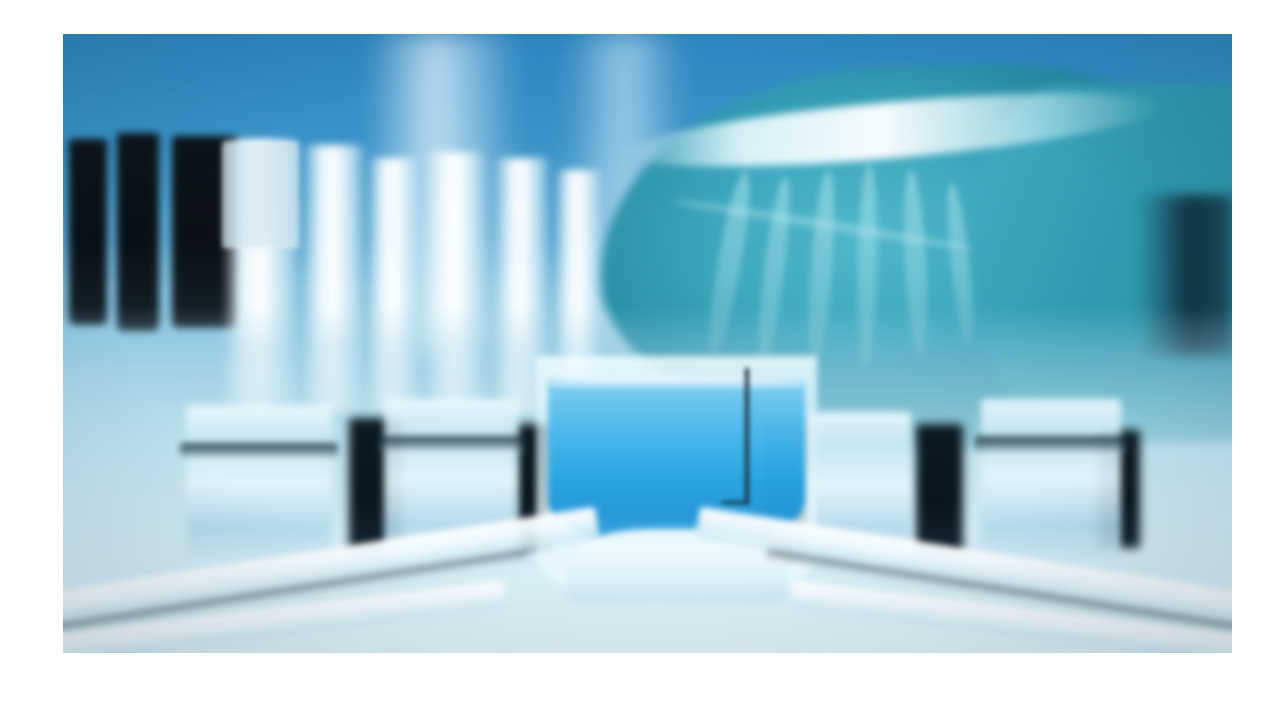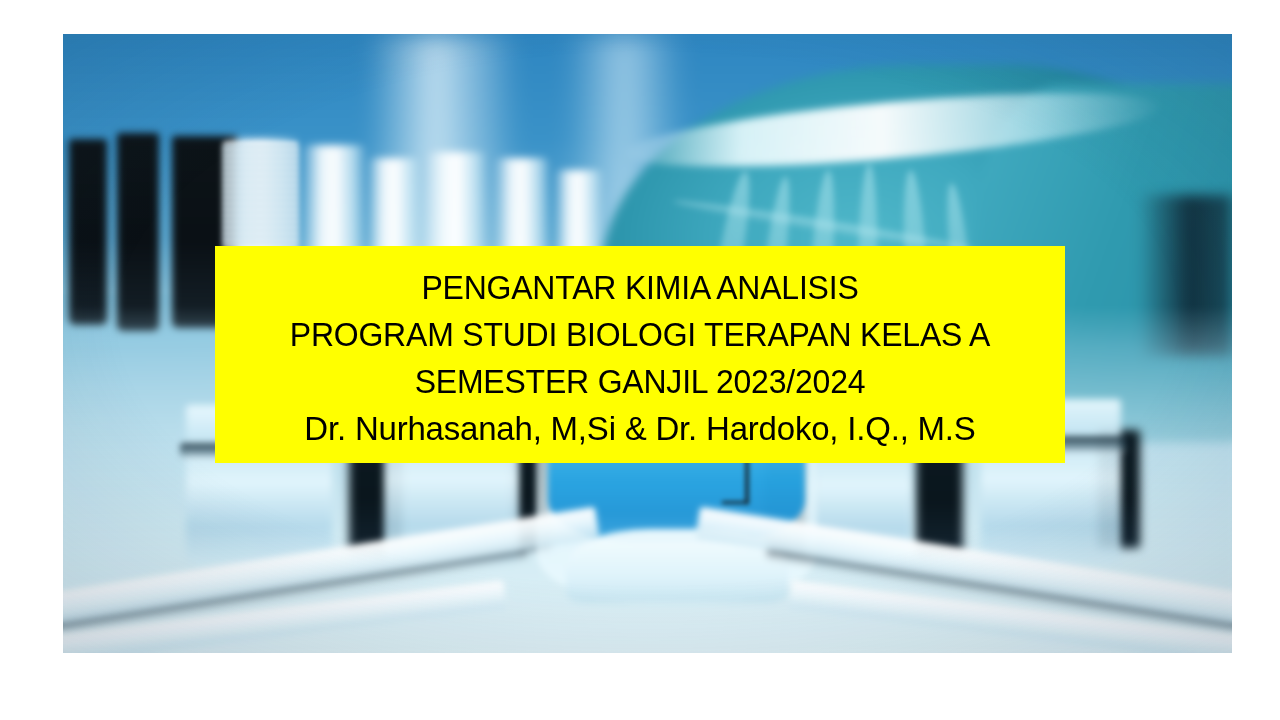--- a/index.html
+++ b/index.html
@@ -338,20 +338,14 @@
     <div class="lay slat-shadow" id="ss-r"></div>
     <div class="lay slat" id="slat-left"></div>
     <div class="lay slat" id="slat-right"></div>
     <div class="lay slat" id="slat-far-l"></div>
     <div class="lay slat" id="slat-far-r"></div>
 
     <div class="lay" id="photo-blur-pass"></div>
     <div class="lay" id="vignette"></div>
   </div>
 
-  <div id="title-banner">
-    <div class="title-line" id="line-1">PENGANTAR KIMIA ANALISIS</div>
-    <div class="title-line" id="line-2">PROGRAM STUDI BIOLOGI TERAPAN KELAS A</div>
-    <div class="title-line" id="line-3">SEMESTER GANJIL 2023/2024</div>
-    <div class="title-line" id="line-4">Dr. Nurhasanah, M,Si &amp; Dr. Hardoko, I.Q., M.S</div>
-  </div>
 
 </div>
 
 </body></html>

